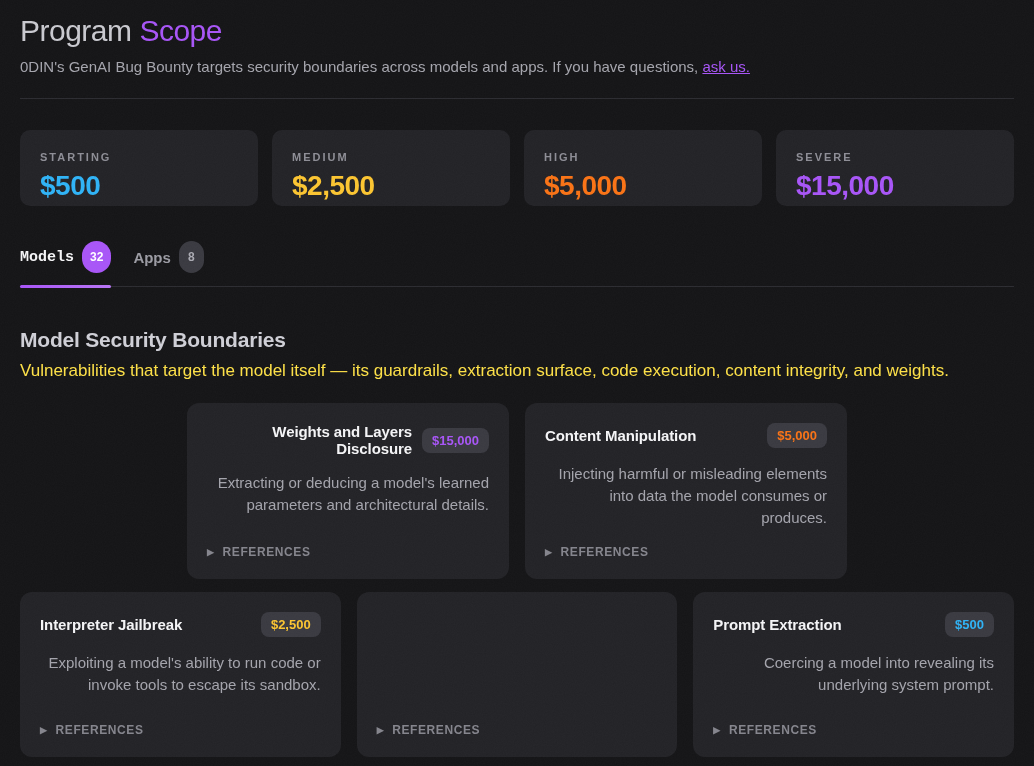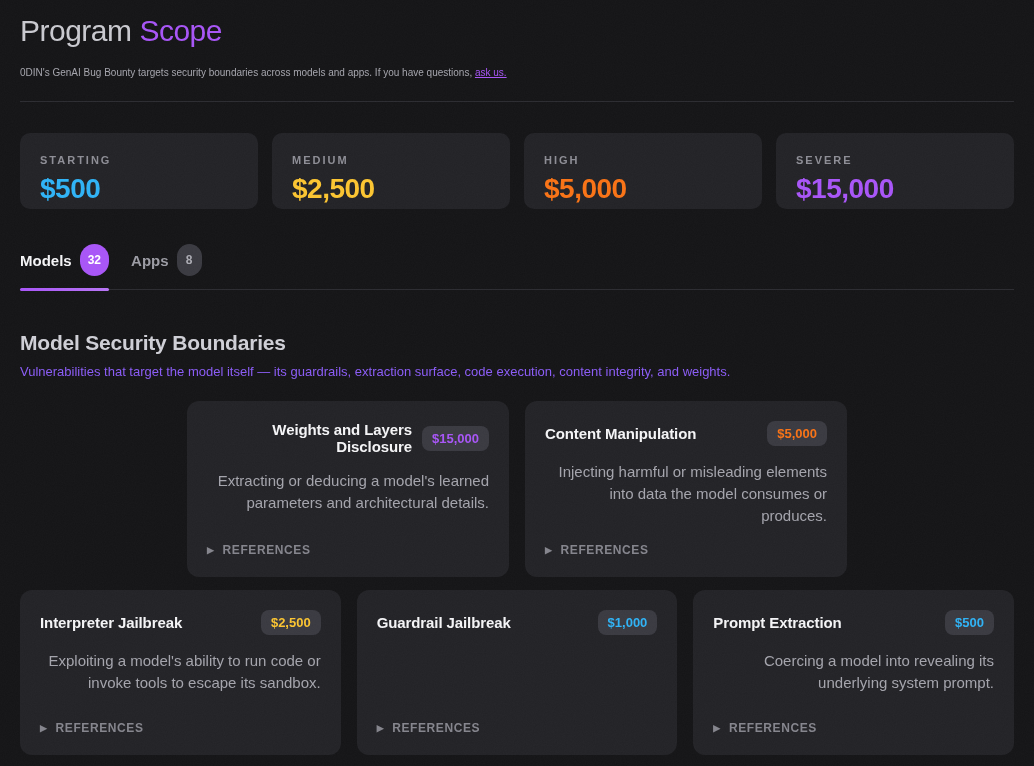--- a/index.html
+++ b/index.html
@@ -19,21 +19,21 @@
     padding: 14px 20px 0 20px;
     width: 1034px;
   }
   
   h1.page-title {
     font-size: 30px; font-weight: 400; letter-spacing: -0.5px;
     color: #c9c9cf; line-height: 1.1;
   }
   h1 .accent { color: var(--accent, #a855f7); }
   .subtitle {
-    margin-top: 20px; font-size: 10px; color: #a5a5ad; line-height: 1.2;
+    margin-top: 11px; font-size: 15px; color: #a5a5ad; line-height: 1.2;
   }
   .subtitle a {
     color: var(--accent, #a855f7); text-decoration: underline; cursor: pointer;
   }
   .divider { border: none; border-top: 1px solid #2c2c31; margin-top: 22px; }
   
   .payout-row { display: flex; gap: 14px; margin-top: 31px; }
   .payout-card {
     flex: 1; height: 76px; background: var(--card, #232327);
     border-radius: 10px; padding: 21px 20px;
@@ -46,39 +46,39 @@
   
   .tabs {
     display: flex; gap: 22px; margin-top: 29px;
     border-bottom: 1px solid #2c2c31;
   }
   .tab {
     display: flex; align-items: center; gap: 8px;
     padding: 6px 0 13px 0; cursor: pointer; position: relative;
   }
   .tab .tab-label { font-size: 15px; font-weight: 700; color: #9b9ba3; }
-  .tab.active .tab-label { color: #f4f4f6; }
+  .tab.active .tab-label { color: #f4f4f6; font-family: Liberation Mono, monospace; }
   .tab-count {
     min-width: 25px; height: 32px; border-radius: 999px;
     display: inline-flex; align-items: center; justify-content: center;
     padding: 0 8px; font-size: 12px; font-weight: 700;
     background: #3a3a41; color: #ababb3;
   }
   .tab.active .tab-count { background: var(--accent, #a855f7); color: #ffffff; }
   .tab.active::after {
     content: ""; position: absolute; left: 0; right: 0; bottom: -2px;
     height: 3px; border-radius: 2px;
     background: linear-gradient(90deg, var(--accent, #a855f7), #b875f5);
   }
   
   .section-heading {
     margin-top: 41px; font-size: 21px; font-weight: 800;
     color: #cfcfd6; letter-spacing: -0.2px;
   }
-  .section-description { margin-top: 9px; font-size: 13px; color: #8b5cf6; }
+  .section-description { margin-top: 9px; font-size: 17px; color: #fde047; }
   
   .cards-row { display: flex; gap: 16px; margin-top: 22px; text-align: right; }
   .cards-row.centered { justify-content: center; }
   .cards-row + .cards-row { margin-top: 13px; }
   .boundary-card {
     width: 322px; min-height: 165px; background: var(--card, #232327);
     border-radius: 12px; padding: 20px;
     display: flex; flex-direction: column;
   }
   .cards-row.full .boundary-card { flex: 1; width: auto; }
@@ -187,24 +187,20 @@
         <span class="payout-badge" style="color: rgb(251, 197, 49);">$2,500</span>
       </div>
       <p class="card-description">Exploiting a model's ability to run code or invoke tools to escape its sandbox.</p>
       <div class="references">
         <span class="arrow">▶</span>
         <span>REFERENCES</span>
       </div>
     </div>
 
     <div class="boundary-card">
-      <div class="card-head">
-        <span class="card-title">Guardrail Jailbreak</span>
-        <span class="payout-badge" style="color: rgb(47, 179, 246);">$1,000</span>
-      </div>
       <div class="references">
         <span class="arrow">▶</span>
         <span>REFERENCES</span>
       </div>
     </div>
 
     <div class="boundary-card">
       <div class="card-head">
         <span class="card-title">Prompt Extraction</span>
         <span class="payout-badge" style="color: rgb(47, 179, 246);">$500</span>

